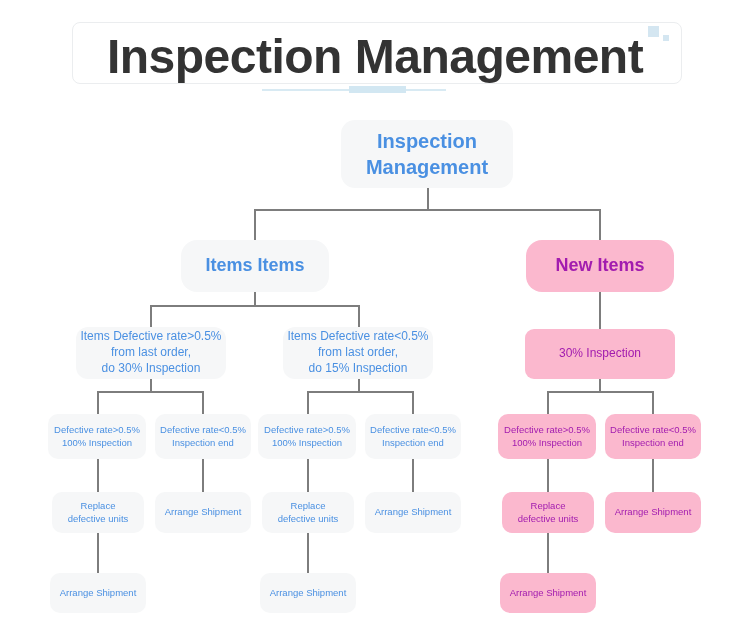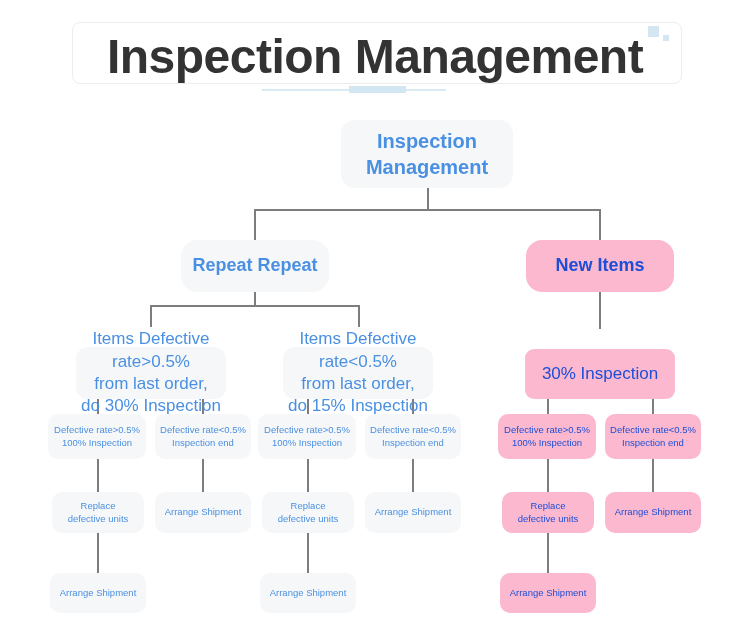--- a/index.html
+++ b/index.html
@@ -51,25 +51,25 @@
   .node {
     position: absolute;
     display: flex;
     align-items: center;
     justify-content: center;
     text-align: center;
     border-radius: 12px;
     line-height: 1.32;
   }
   .node.blue  { background: #f6f7f8; color: #4a90e2; }
-  .node.pink  { background: #fbb8ce; color: #1d4ed8; }
+  .node.pink  { background: #fbb8ce; color: #a21caf; }
 
   .node.root   { border-radius: 14px; font-size: 20px; font-weight: bold; }
   .node.lvl1   { border-radius: 16px; font-size: 18px; font-weight: bold; }
-  .node.lvl2   { border-radius: 12px; font-size: 17px; font-weight: normal; margin-top: 20px; }
+  .node.lvl2   { border-radius: 12px; font-size: 12px; font-weight: normal; }
   .node.lvl3   { border-radius: 10px; font-size: 9.5px; font-weight: normal; }
   .node.lvl4   { border-radius: 10px; font-size: 9.5px; font-weight: normal; }
   .node.lvl5   { border-radius: 10px; font-size: 9.5px; font-weight: normal; }
 
   
   .conn { position: absolute; background: #7d7d7d; }
   .conn.v { width: 1.5px; }
   .conn.h { height: 1.5px; }
 </style>
 </head>
@@ -117,21 +117,21 @@
   <div class="conn v" style="left:412px; top:459px; height:33px;"></div>
   <div class="conn v" style="left:547px; top:459px; height:33px;"></div>
   <div class="conn v" style="left:652px; top:459px; height:33px;"></div>
 
   <div class="conn v" style="left:97px; top:533px; height:40px;"></div>
   <div class="conn v" style="left:307px; top:533px; height:40px;"></div>
   <div class="conn v" style="left:547px; top:533px; height:40px;"></div>
 
   <div class="node blue root" style="left:341px; top:120px; width:172px; height:68px;">Inspection Management</div>
 
-  <div class="node blue lvl1" style="left:181px; top:240px; width:148px; height:52px;">Repeat Repeat</div>
+  <div class="node blue lvl1" style="left:181px; top:240px; width:148px; height:52px;">Items Items</div>
 
   <div class="node pink lvl1" style="left:526px; top:240px; width:148px; height:52px;">New Items</div>
 
   <div class="node blue lvl2" style="left:76px; top:327px; width:150px; height:52px;">Items Defective rate&gt;0.5%<br>from last order,<br>do 30% Inspection</div>
 
   <div class="node blue lvl2" style="left:283px; top:327px; width:150px; height:52px;">Items Defective rate&lt;0.5%<br>from last order,<br>do 15% Inspection</div>
 
   <div class="node pink lvl2" style="left:525px; top:329px; width:150px; height:50px;border-radius:9px;">30% Inspection</div>
 
   <div class="node blue lvl3" style="left:48px; top:414px; width:98px; height:45px;">Defective rate&gt;0.5%<br>100% Inspection</div>

